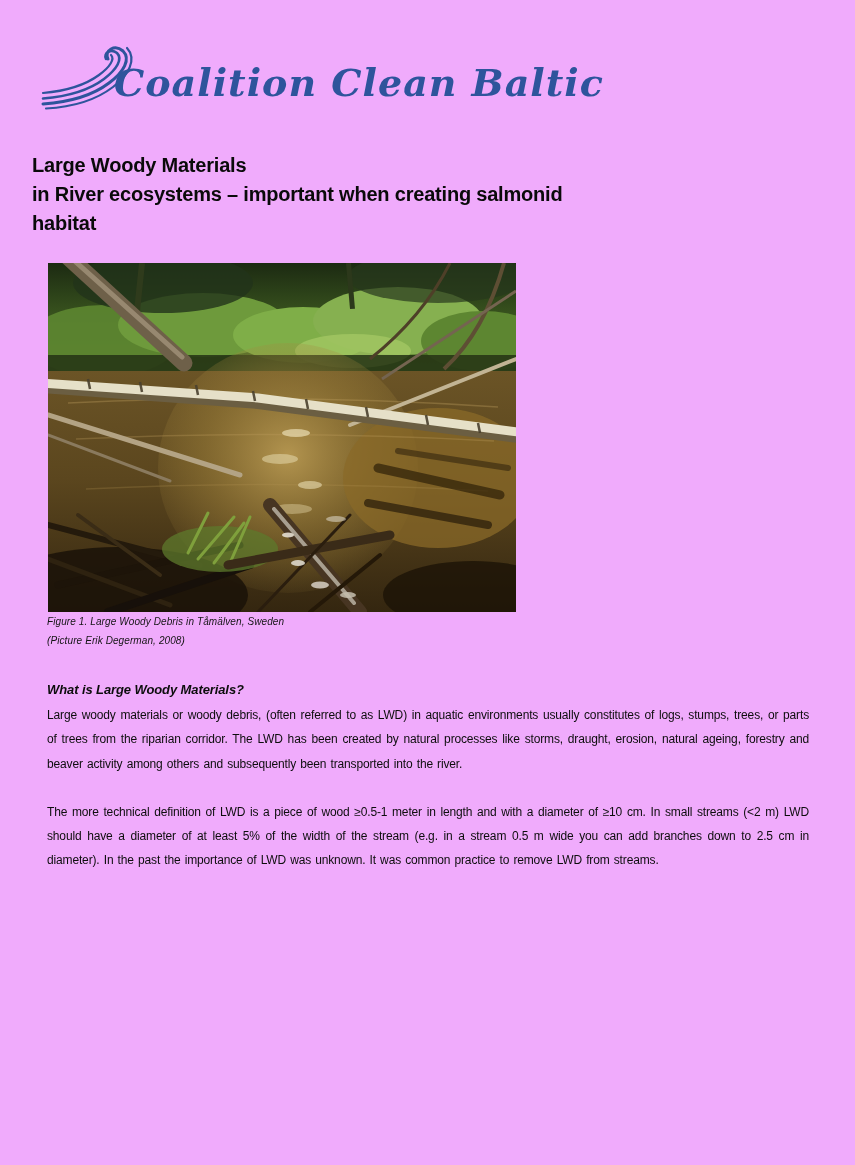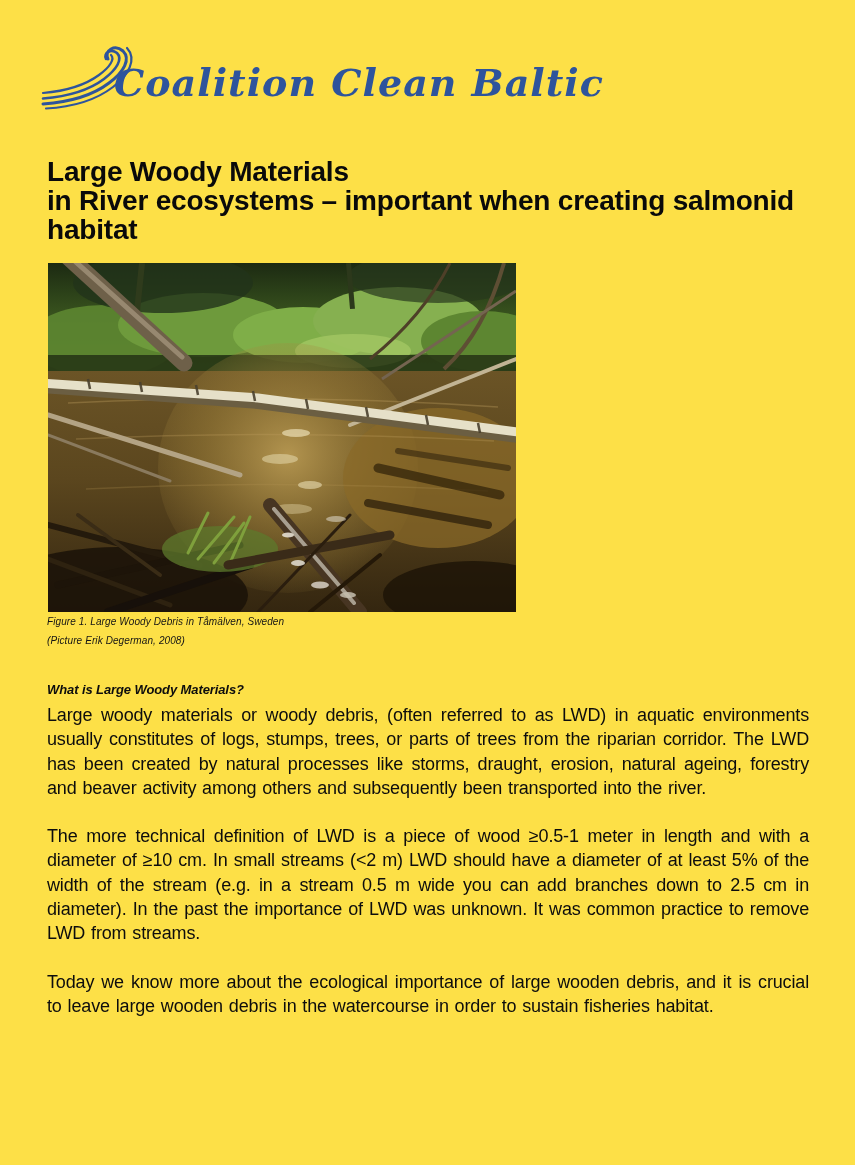--- a/index.html
+++ b/index.html
@@ -1,33 +1,33 @@
 <!DOCTYPE html>
 <html><head>
 <meta charset="utf-8">
 <style>
   html,body { margin:0; padding:0; background:#e8e8e8; }
   .page {
     position:relative; width:855px; height:1165px; margin:0 auto;
-    background:#fde047; overflow:hidden;
+    background:#f0abfc; overflow:hidden;
     font-family:"Liberation Sans", sans-serif; color:#0d0d0d;
   }
   
   .logo-row { position:absolute; left:40px; top:36px; width:500px; height:74px;
               display:flex; align-items:flex-end; }
   .wave { width:100px; height:70px; flex:0 0 auto; }
   .logo-text {
     font-family:"DejaVu Serif", serif; font-style:italic; font-weight:bold;
     font-size:38px; letter-spacing:1px; line-height:1;
     margin-left:-26px; padding-bottom:8px; white-space:nowrap;
   }
   
   .doc-title {
-    position:absolute; left:47px; top:138px; width:766px;
-    font-size:28px; font-weight:bold; line-height:29px;
+    position:absolute; left:32px; top:138px; width:766px;
+    font-size:20px; font-weight:bold; line-height:29px;
     white-space:pre-line; letter-spacing:-0.2px; color:#0a0a0a;
   }
   
   .photo {
     position:absolute; left:48px; top:263px; width:468px; height:349px;
     overflow:hidden; background:#57421c;
   }
   .photo svg { display:block; width:100%; height:100%; }
   
   .caption {
@@ -37,21 +37,21 @@
   }
   
   .content {
     position:absolute; left:47px; top:677px; width:762px;
   }
   .section-heading {
     margin:0 0 1px 0; font-size:13px; line-height:25px;
     font-weight:bold; font-style:italic; letter-spacing:-0.1px;
   }
   .content p {
-    margin:0 0 24px 0; font-size:18px; line-height:24.3px;
+    margin:0 0 24px 0; font-size:12px; line-height:24.3px;
     text-align:justify; letter-spacing:-0.15px; word-spacing:1px;
   }
 </style>
 </head>
 <body>
 
 <div class="page">
 
   <div class="logo-row">
     <svg class="wave" viewBox="0 0 100 70" aria-hidden="true">
@@ -171,16 +171,15 @@
     </svg>
   </div>
 
   <div class="caption">Figure 1. Large Woody Debris in Tåmälven, Sweden
 (Picture Erik Degerman, 2008)</div>
 
   <div class="content">
     <h2 class="section-heading">What is Large Woody Materials?</h2>
     <p>Large woody materials or woody debris, (often referred to as LWD) in aquatic environments usually constitutes of logs, stumps, trees, or parts of trees from the riparian corridor. The LWD has been created by natural processes like storms, draught, erosion, natural ageing, forestry and beaver activity among others and subsequently been transported into the river.</p>
     <p>The more technical definition of LWD is a piece of wood ≥0.5-1 meter in length and with a diameter of ≥10 cm. In small streams (&lt;2 m) LWD should have a diameter of at least 5% of the width of the stream (e.g. in a stream 0.5 m wide you can add branches down to 2.5 cm in diameter). In the past the importance of LWD was unknown. It was common practice to remove LWD from streams.</p>
-    <p>Today we know more about the ecological importance of large wooden debris, and it is crucial to leave large wooden debris in the watercourse in order to sustain fisheries habitat.</p>
   </div>
 
 </div>
 
 </body></html>

